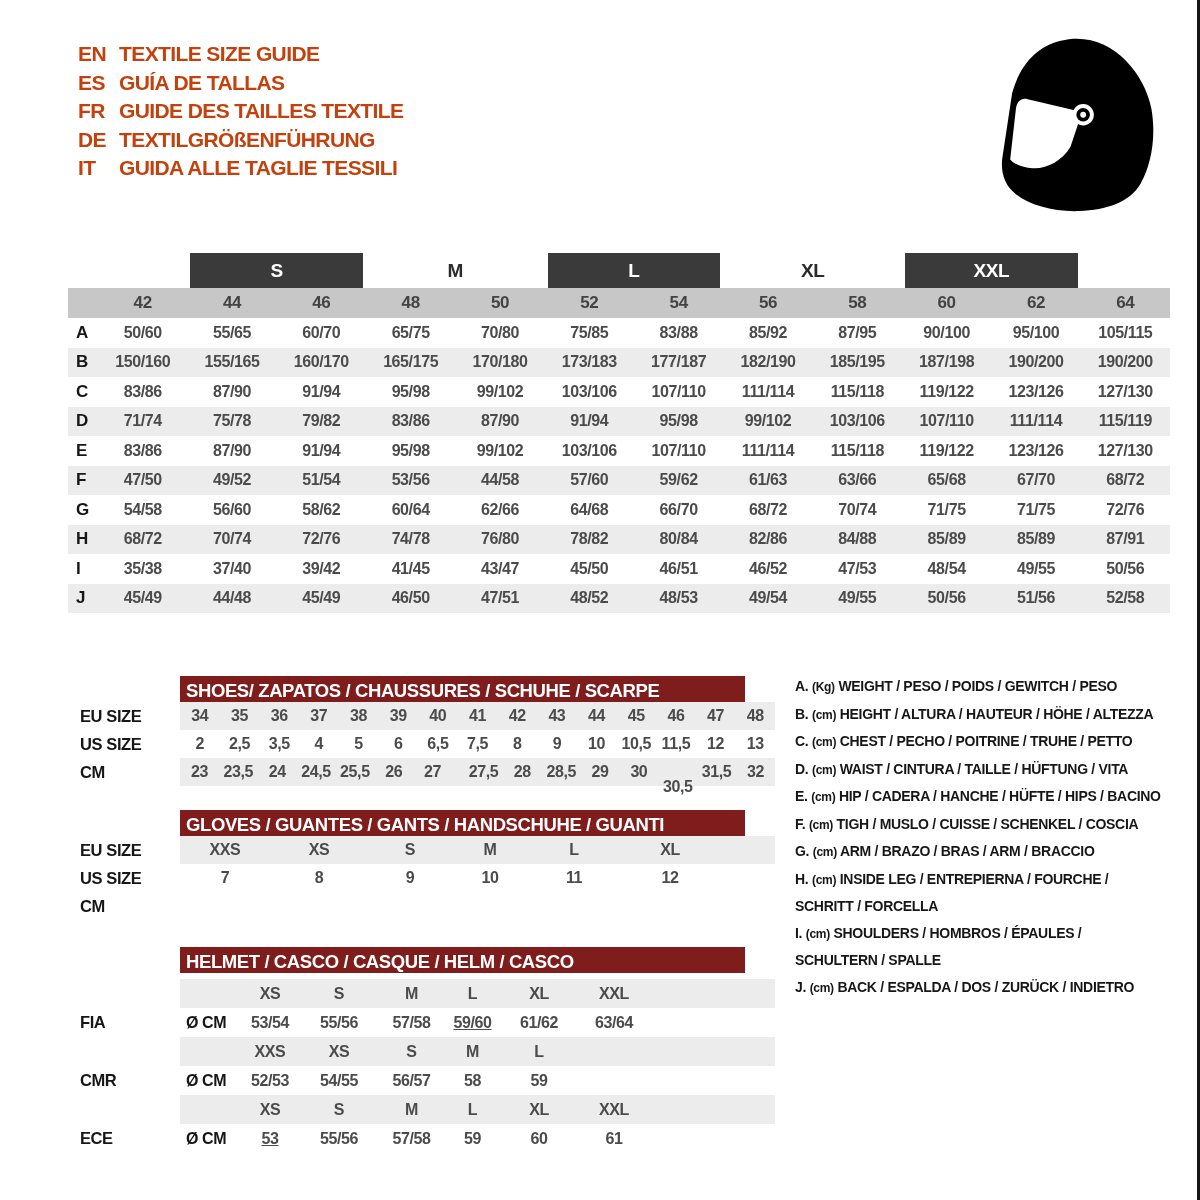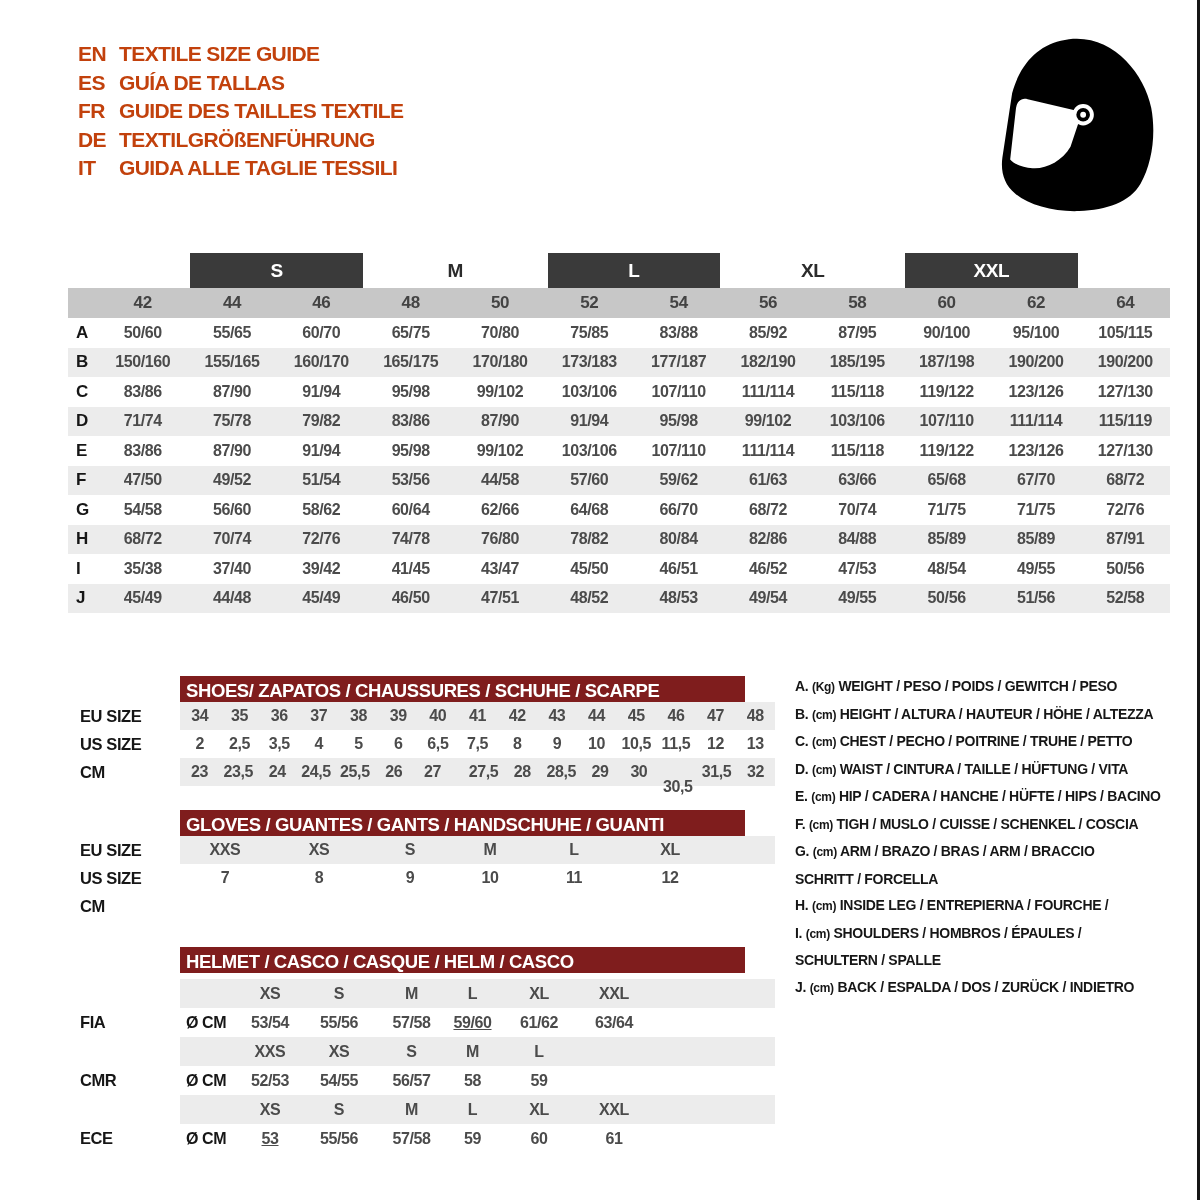--- a/index.html
+++ b/index.html
@@ -461,21 +461,21 @@
     </div>
 
   <div class="legend">
       <div class="leg-line"><span class="leg-key">A. </span><span class="leg-unit">(Kg)</span><span class="leg-text"> WEIGHT / PESO / POIDS / GEWITCH / PESO</span></div>
       <div class="leg-line"><span class="leg-key">B. </span><span class="leg-unit">(cm)</span><span class="leg-text"> HEIGHT / ALTURA / HAUTEUR / HÖHE / ALTEZZA</span></div>
       <div class="leg-line"><span class="leg-key">C. </span><span class="leg-unit">(cm)</span><span class="leg-text"> CHEST / PECHO / POITRINE / TRUHE / PETTO</span></div>
       <div class="leg-line"><span class="leg-key">D. </span><span class="leg-unit">(cm)</span><span class="leg-text"> WAIST / CINTURA / TAILLE / HÜFTUNG / VITA</span></div>
       <div class="leg-line"><span class="leg-key">E. </span><span class="leg-unit">(cm)</span><span class="leg-text"> HIP / CADERA / HANCHE / HÜFTE / HIPS / BACINO</span></div>
       <div class="leg-line"><span class="leg-key">F. </span><span class="leg-unit">(cm)</span><span class="leg-text"> TIGH / MUSLO / CUISSE / SCHENKEL / COSCIA</span></div>
       <div class="leg-line"><span class="leg-key">G. </span><span class="leg-unit">(cm)</span><span class="leg-text"> ARM / BRAZO / BRAS / ARM / BRACCIO</span></div>
+      <div class="leg-line"><span class="leg-key">H. </span><span class="leg-unit">(cm)</span><span class="leg-text"> INSIDE LEG / ENTREPIERNA / FOURCHE /</span></div>
       <div class="leg-line">SCHRITT / FORCELLA</div>
-      <div class="leg-line"><span class="leg-key">H. </span><span class="leg-unit">(cm)</span><span class="leg-text"> INSIDE LEG / ENTREPIERNA / FOURCHE /</span></div>
       <div class="leg-line"><span class="leg-key">I. </span><span class="leg-unit">(cm)</span><span class="leg-text"> SHOULDERS / HOMBROS / ÉPAULES /</span></div>
       <div class="leg-line">SCHULTERN / SPALLE</div>
       <div class="leg-line"><span class="leg-key">J. </span><span class="leg-unit">(cm)</span><span class="leg-text"> BACK / ESPALDA / DOS / ZURÜCK / INDIETRO</span></div>
     </div>
 
   <div class="edge"></div>
 </div>
 
 </body></html>

